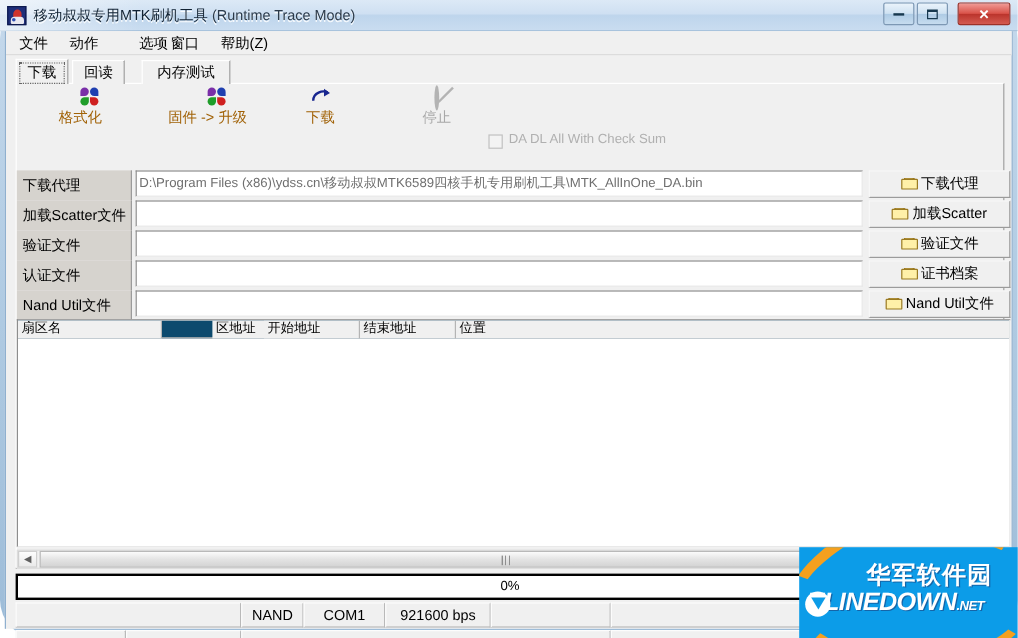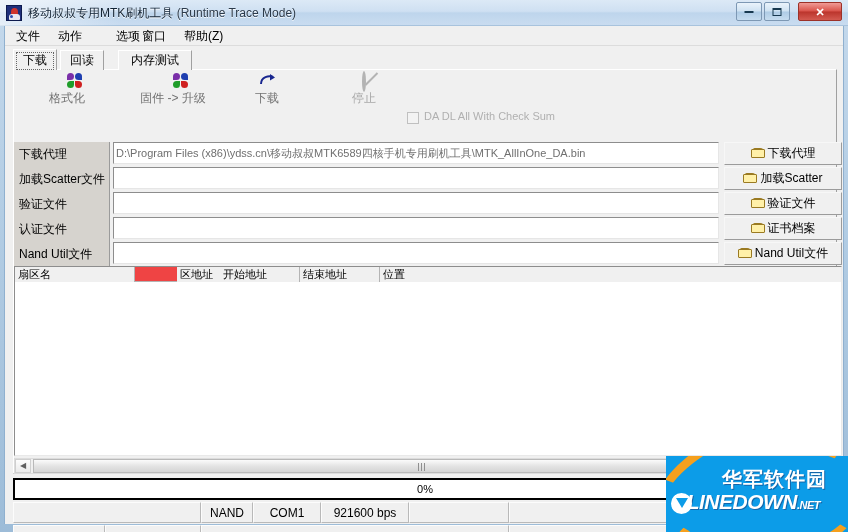--- a/index.html
+++ b/index.html
@@ -10,20 +10,21 @@
     font-family: "Liberation Sans", "DejaVu Sans", sans-serif;
     background: #ffffff;
   }
 
   
   #window {
     position: absolute;
     left: 0; top: 0;
     width: 848px; height: 532px;
     background: linear-gradient(to bottom, #c5d9ec 0%, #b3cde4 40%, #9dbcd8 100%);
+    border-radius: 32px;
   }
 
   
   #titlebar {
     position: absolute;
     left: 0; top: 0; width: 848px; height: 26px;
     background: linear-gradient(to bottom,
        #dce9f6 0%, #cfe0f2 45%, #bed5ec 52%, #c9dcf0 100%);
     border-bottom: 1px solid #a8c3dd;
   }
@@ -130,21 +131,21 @@
 
   
   #toolbar {
     position:absolute; left:8px; top:44px; width:824px; height:42px;
   }
   .tool {
     position:absolute; top:2px; width:92px; height:40px;
     text-align:center;
   }
   .tool .ico { display:block; margin: 1px auto 1px; width:16px; height:16px; position:relative;}
-  .tool .lbl { display:block; font-size:12px; color:#737373; white-space:nowrap; }
+  .tool .lbl { display:block; font-size:12px; color:#a16207; white-space:nowrap; }
   .tool.disabled .lbl { color:#a8a8a8; }
 
   
   .pinwheel { position:relative; width:16px; height:16px; }
   .pinwheel i { position:absolute; width:7px; height:7px; }
   .pinwheel .q1 { left:8px; top:0px;  background:#1f3fb0; border-radius: 7px 7px 0 7px;}
   .pinwheel .q2 { left:8px; top:8px;  background:#cf2020; border-radius: 0 7px 7px 7px;}
   .pinwheel .q3 { left:0px; top:8px;  background:#1f9d2a; border-radius: 7px 0 7px 7px;}
   .pinwheel .q4 { left:0px; top:0px;  background:#7a2fa8; border-radius: 7px 7px 7px 0;}
   .stopico { position:relative; width:15px; height:15px; margin:1px auto 0;
@@ -205,21 +206,21 @@
 
   
   #table-wrap {
     position:absolute; left:9px; top:240px; width:828px; height:190px;
     background:#fff;
     border:1px solid #8d8d8d;
     border-right-color:#e9e9e9; border-bottom-color:#e9e9e9;
     overflow:hidden;
   }
   #thead { position:absolute; left:0; top:0; width:826px; height:15px;
-    background:#ef4444; border-bottom:1px solid #b4b4b4; }
+    background:#0c4a6e; border-bottom:1px solid #b4b4b4; }
   .th {
     position:absolute; top:0; height:15px; line-height:14px;
     font-size:11px; color:#000;
     border-right:1px solid #b4b4b4;
     padding-left:3px; white-space:nowrap; overflow:hidden;
     background:#f0f0f0;
   }
   #tbody { position:absolute; left:0; top:16px; width:826px; height:172px; background:#fff; }
 
   

